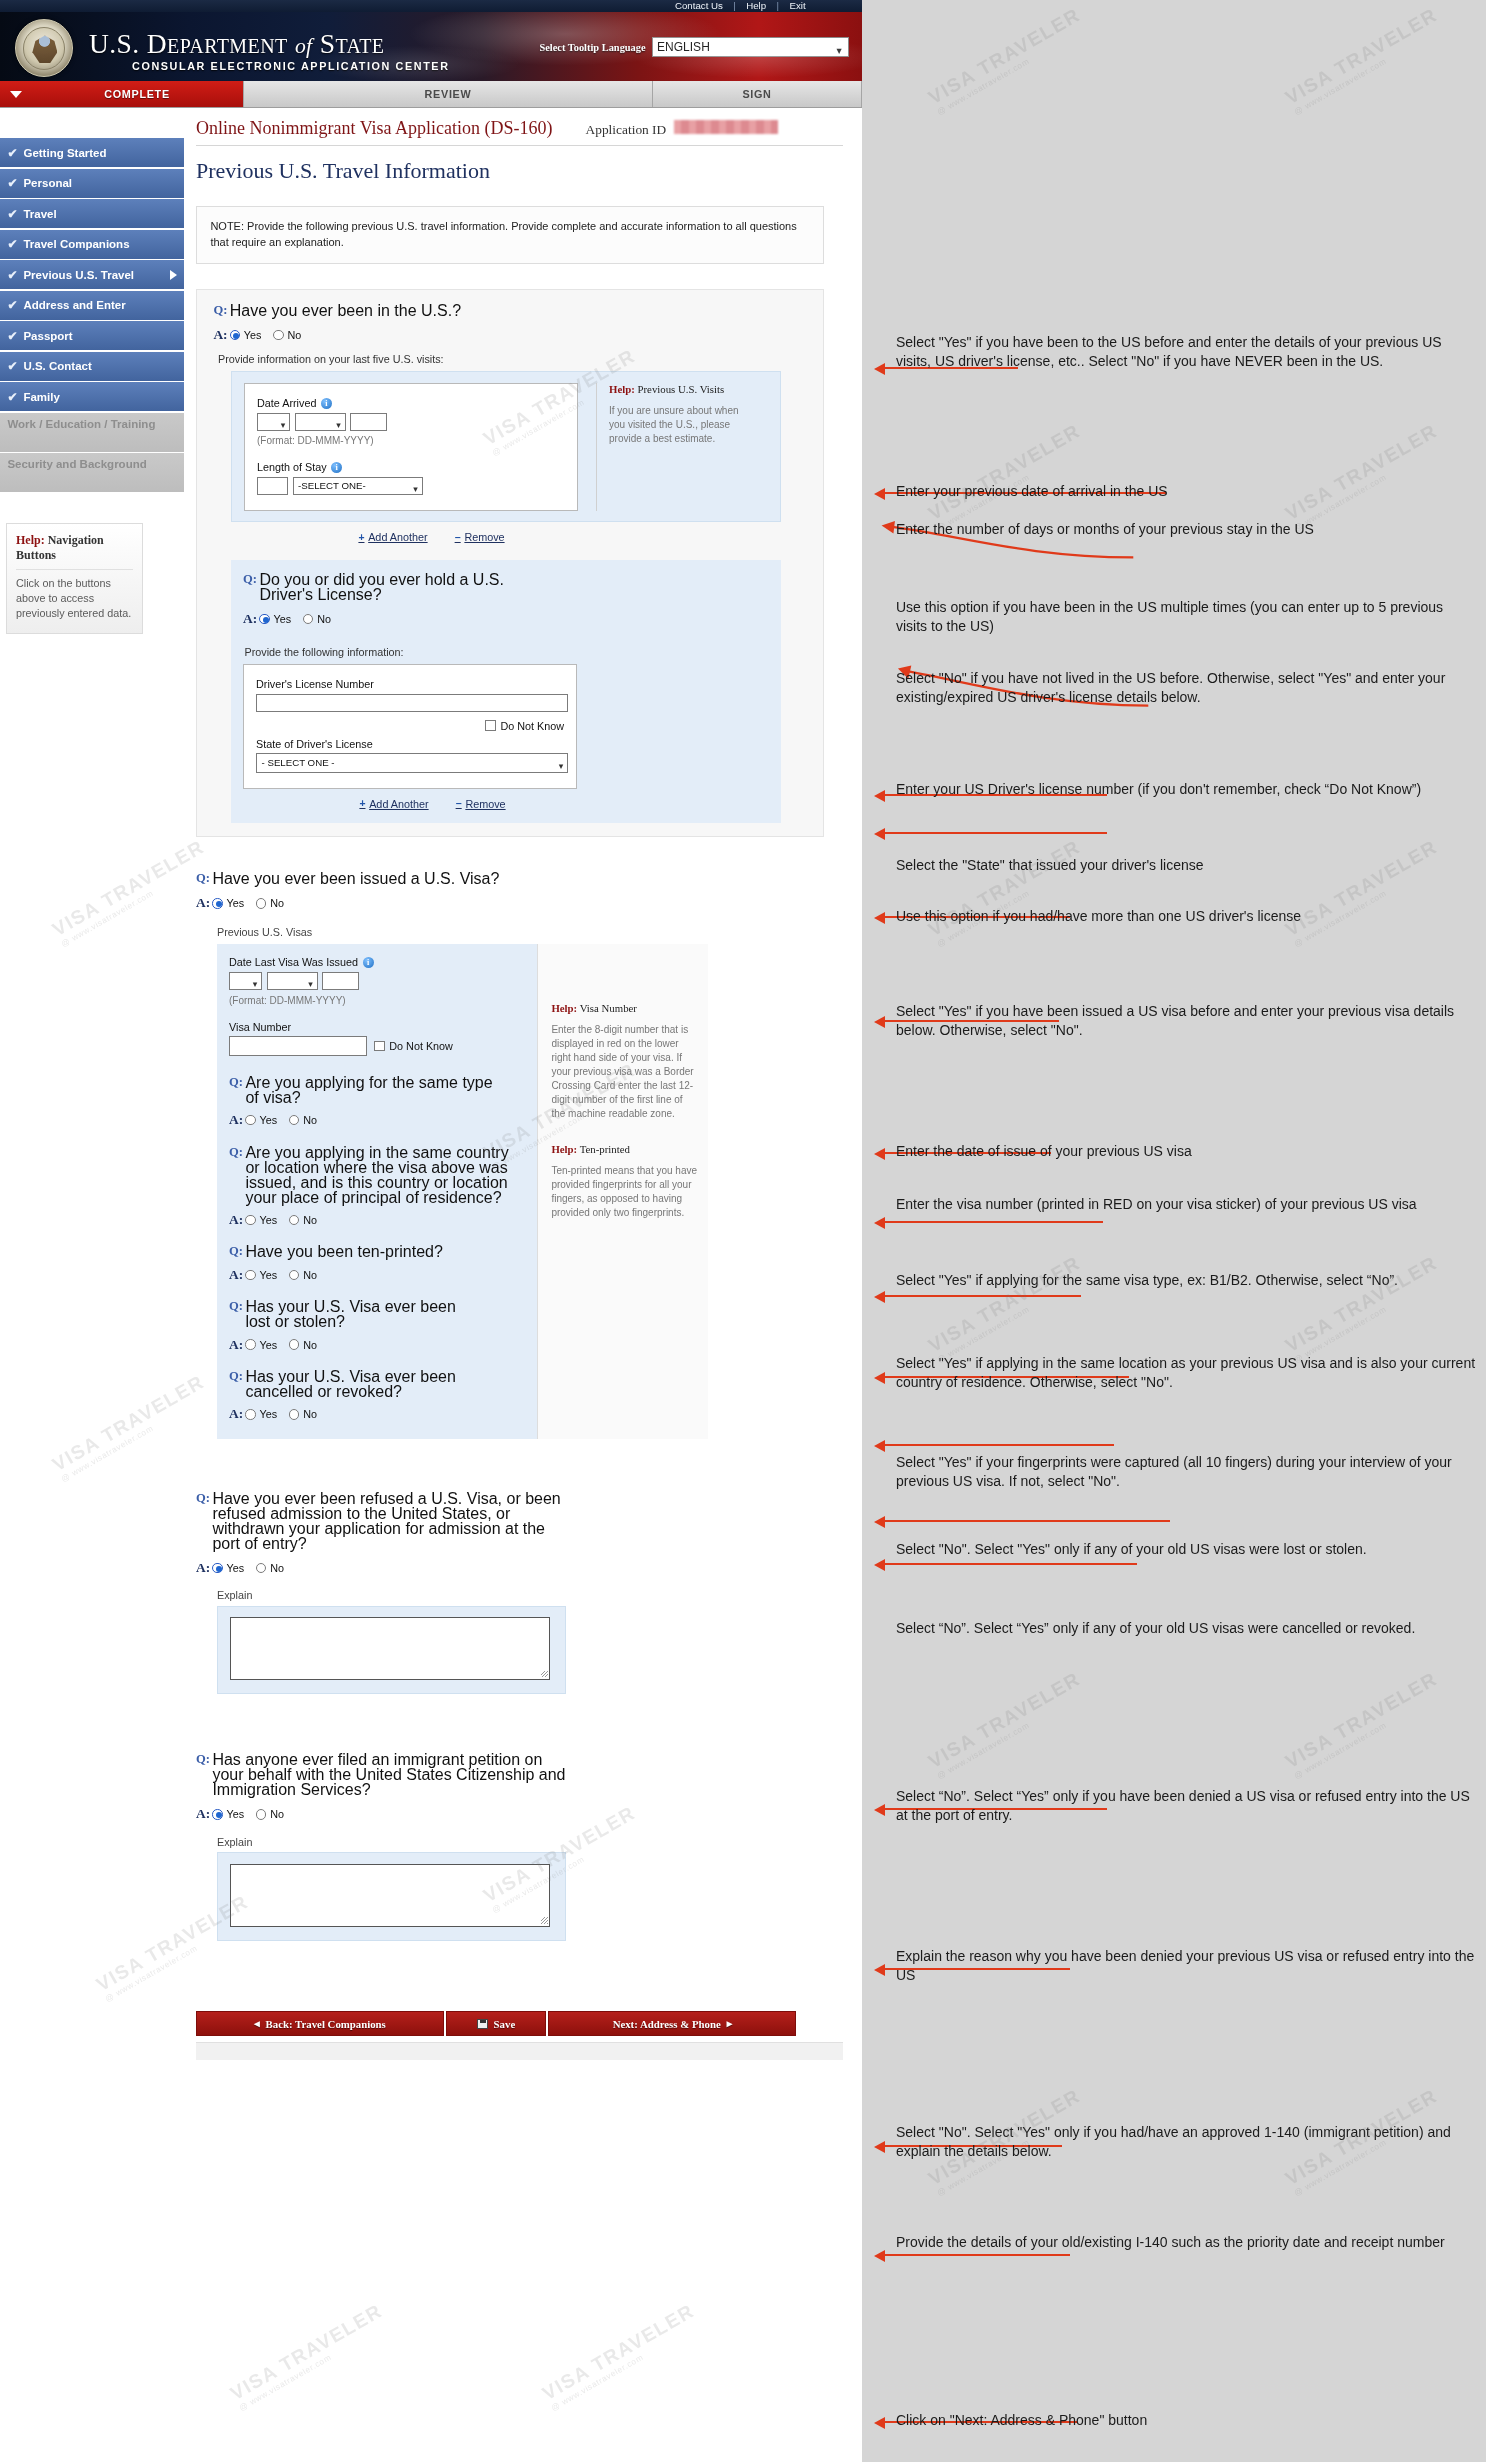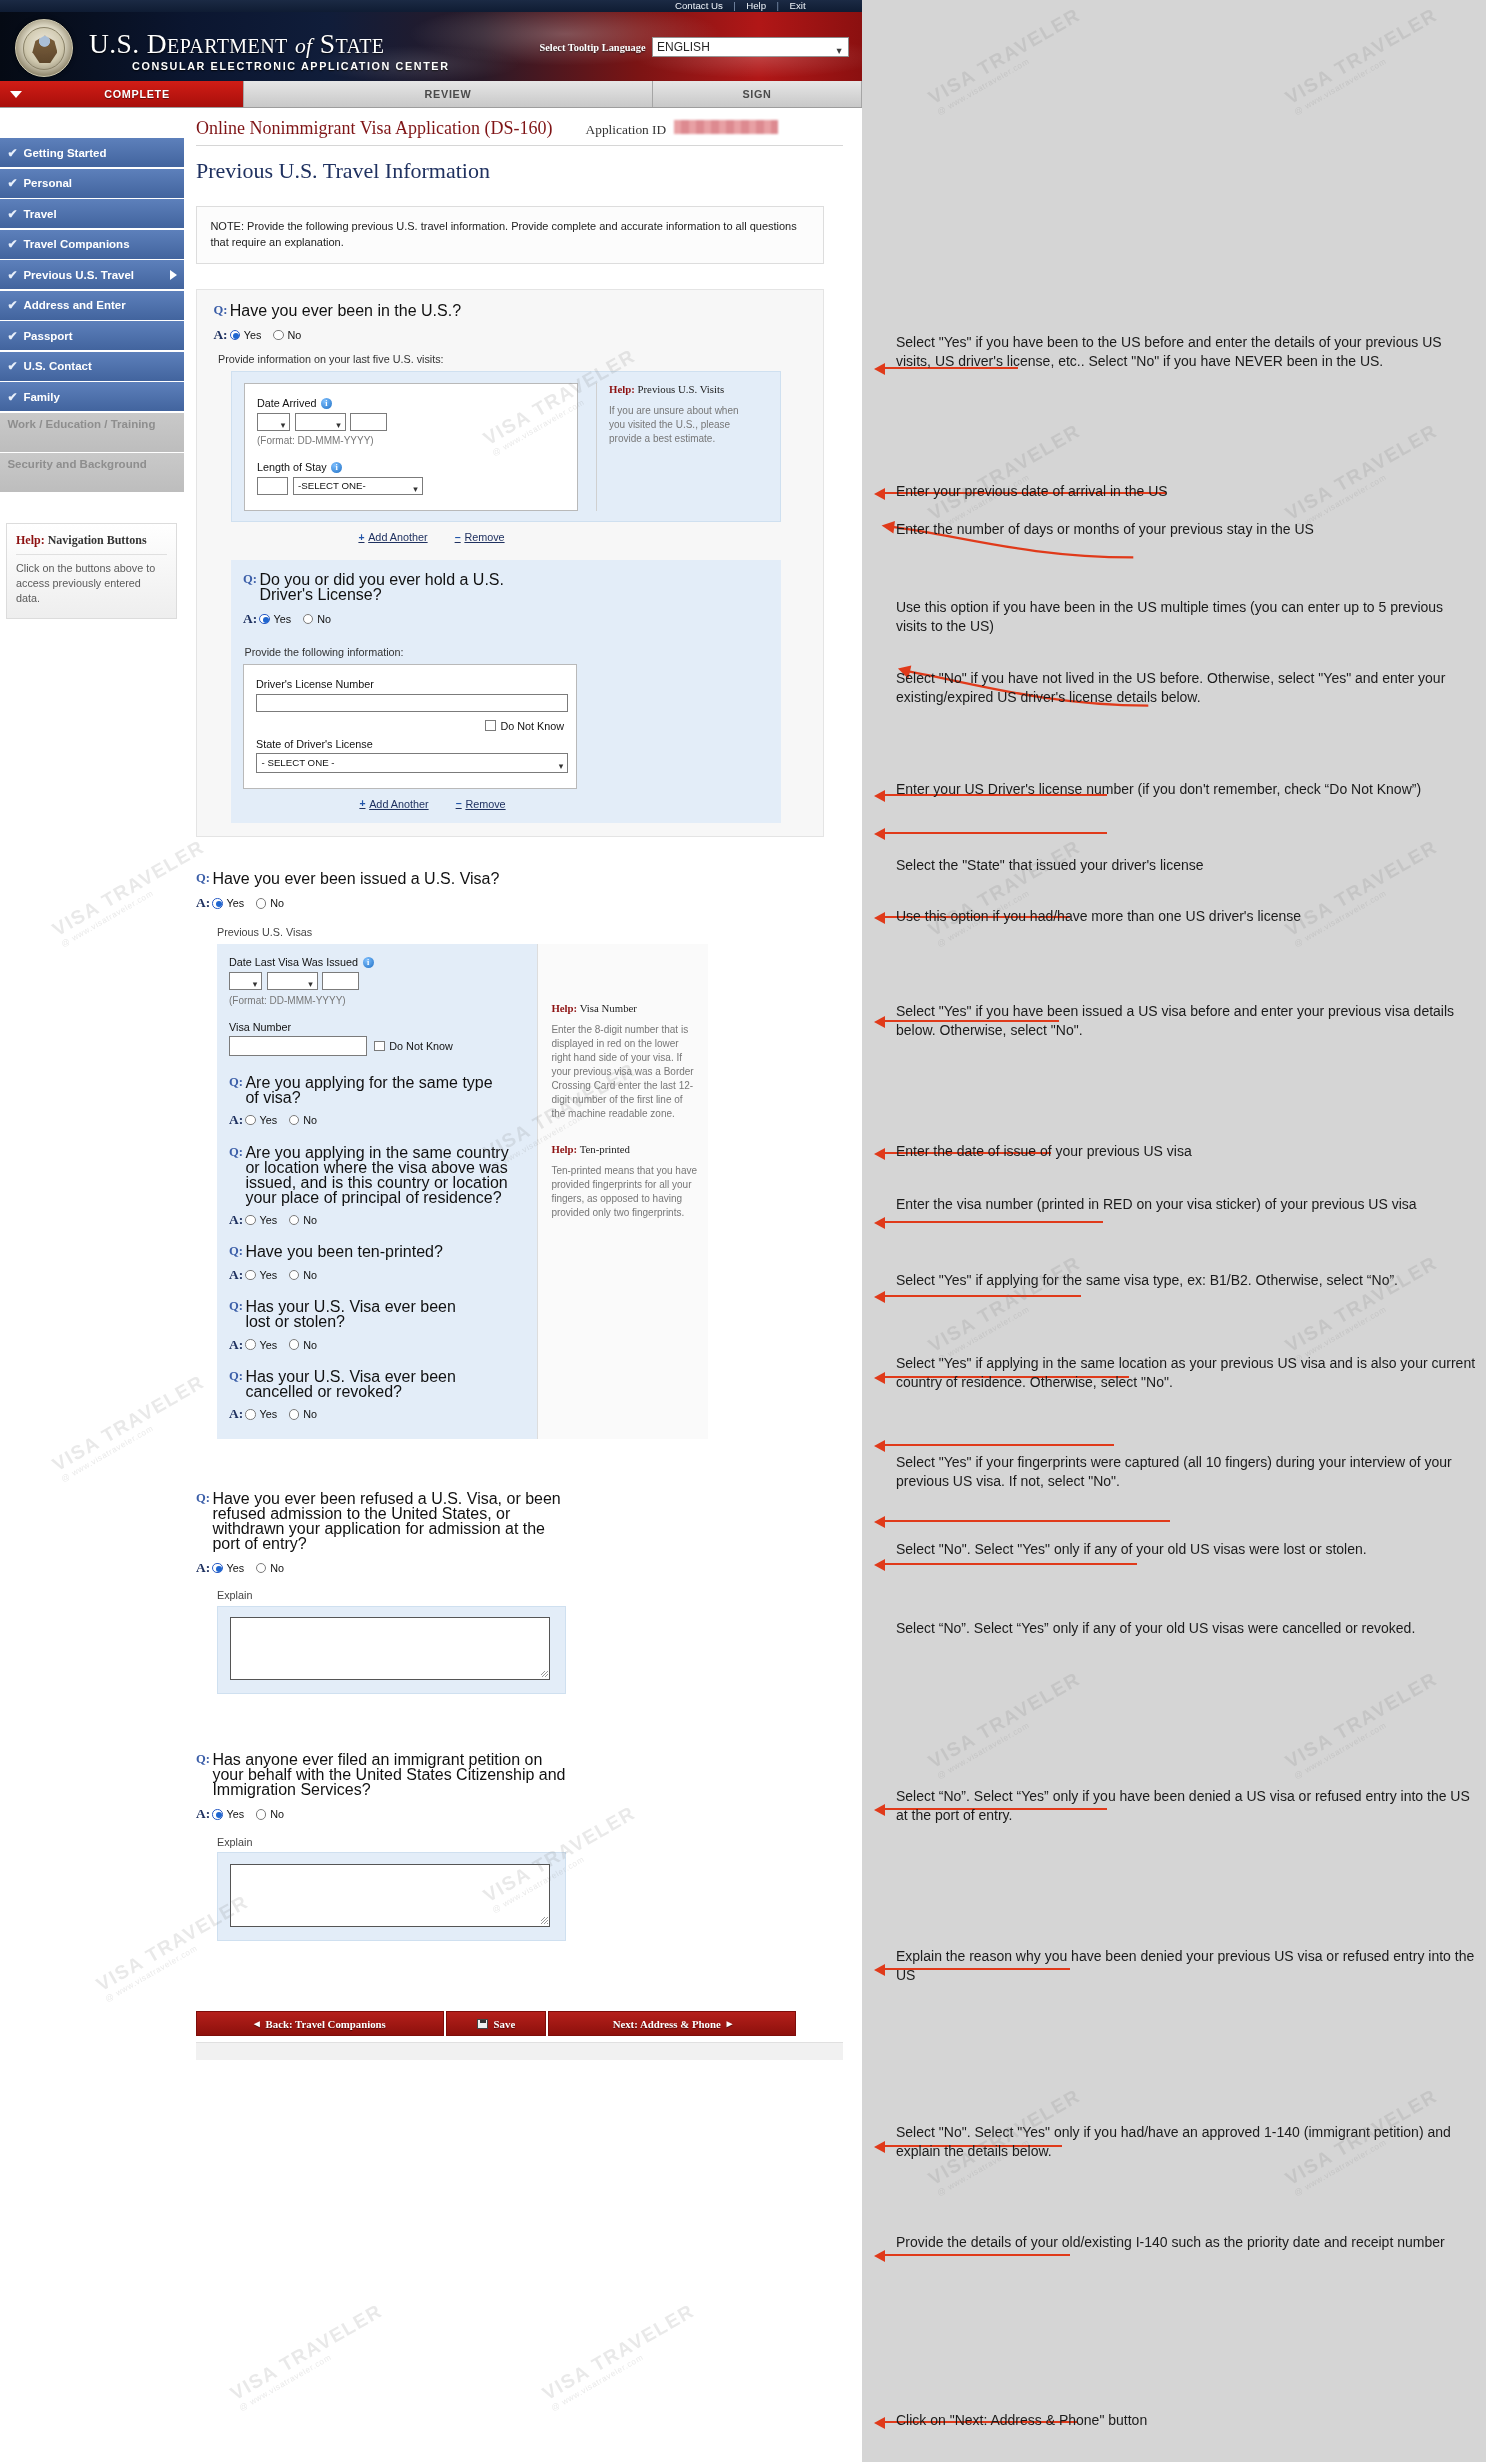--- a/index.html
+++ b/index.html
@@ -128,21 +128,21 @@
   .nav-item.disabled {
     background:linear-gradient(#c9c9c9,#bdbdbd); color:#8e8e8e;
   }
   .nav-item .caret {
     position:absolute; right:7.4px; top:50%; transform:translateY(-50%);
     width:0;height:0;border-top:5.2px solid transparent;border-bottom:5.2px solid transparent;
     border-left:7.4px solid #ffffff;
   }
   .help-nav {
     margin:31px 10.4px 0 6px; background:linear-gradient(#ffffff,#eeeeee);
-    border:0.7px solid #dcdcdc; padding:9px 9px 12px 9px; width:171px;
+    border:0.7px solid #dcdcdc; padding:9px 9px 12px 9px; width:137px;
   }
   .help-nav h4 {
     margin:0 0 6px 0; font-family:"Liberation Serif", serif; font-size:12px; color:#333;
     border-bottom:0.7px solid #e0e0e0; padding-bottom:6px;
   }
   .help-nav h4 .red { color:#8d1111; }
   .help-nav p { margin:0; font-size:10.8px; color:#5b5b5b; line-height:15px; }
 
   
   .main { flex:1; padding:0 19.3px 0 12px; }

